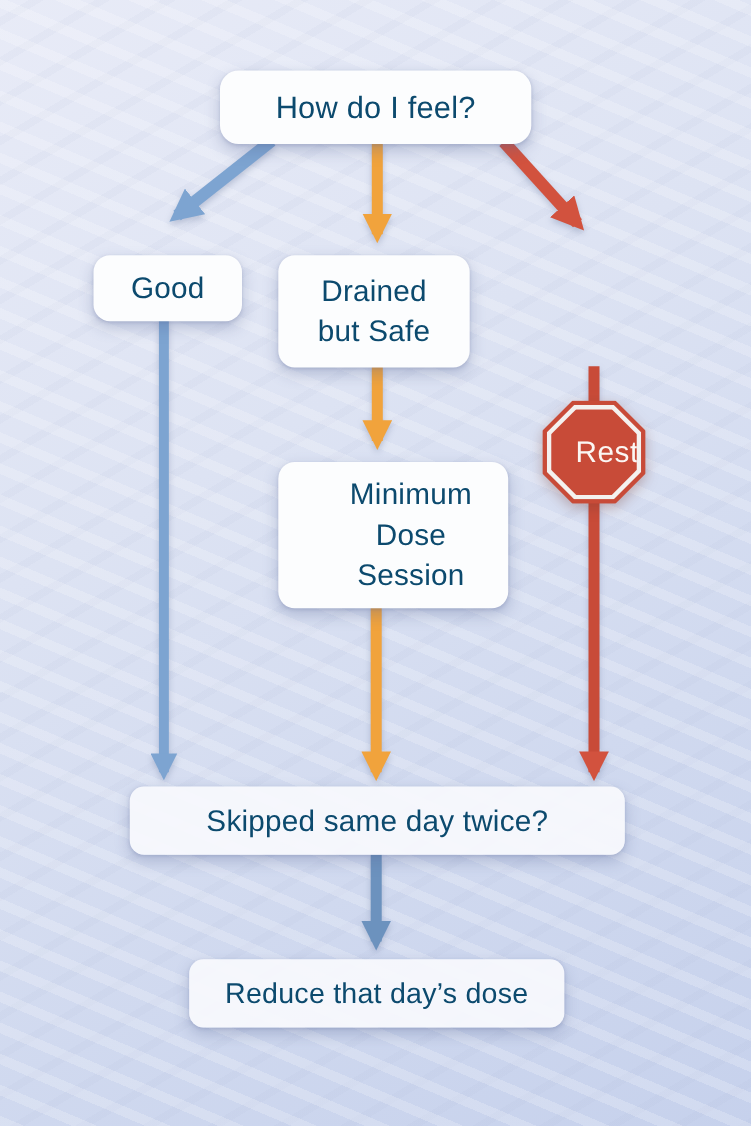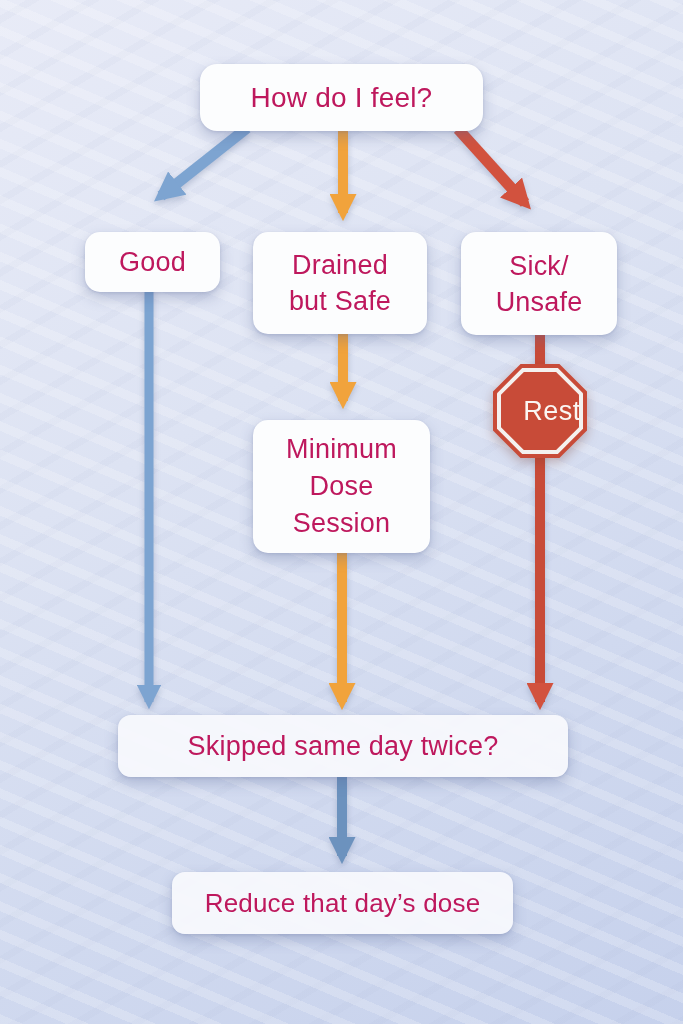--- a/index.html
+++ b/index.html
@@ -24,32 +24,32 @@
   }
   .arrow-layer{
     position:absolute;left:0;top:0;
     filter:drop-shadow(0 3px 3px rgba(84,98,140,.30));
   }
   .node{
     position:absolute;
     background:#fcfdfe;
     border-radius:15px;
     box-shadow:0 6px 14px rgba(88,102,150,.32),0 1px 3px rgba(88,102,150,.18);
-    color:#be185d;
+    color:#0c4a6e;
     display:flex;align-items:center;justify-content:center;
     text-align:center;
     white-space:pre-line;
     letter-spacing:.2px;
   }
   .node.translucent{background:rgba(247,249,253,.93);}
   .n-root   {left:200px;top:64px; width:283px;height:67px; font-size:28px;border-radius:17px;}
   .n-good   {left:85px; top:232px;width:135px;height:60px; font-size:27px;}
   .n-drained{left:253px;top:232px;width:174px;height:102px;font-size:27px;line-height:36px;}
   .n-sick   {left:461px;top:232px;width:156px;height:103px;font-size:27px;line-height:36px;}
-  .n-min    {left:253px;top:420px;width:177px;height:133px;font-size:27px;line-height:37px;}
+  .n-min    {left:253px;top:420px;width:177px;height:133px;font-size:27px;line-height:37px;padding-left:32px;}
   .n-skip   {left:118px;top:715px;width:450px;height:62px; font-size:27px;border-radius:13px;}
   .n-reduce {left:172px;top:872px;width:341px;height:62px; font-size:26px;border-radius:13px;}
   
   .oct{clip-path:polygon(29.3% 0,70.7% 0,100% 29.3%,100% 70.7%,70.7% 100%,29.3% 100%,0 70.7%,0 29.3%);padding-left:24px;}
   .sign-wrap{
     position:absolute;left:493px;top:364px;width:94px;height:94px;
     filter:drop-shadow(0 4px 6px rgba(120,60,50,.35));
   }
   .sign-outer{position:absolute;inset:0;background:#c84b38;}
   .sign-ring {position:absolute;inset:4px;background:#f4f1ef;}
@@ -97,22 +97,20 @@
     <line x1="342" y1="777" x2="342" y2="856" stroke-width="10" marker-end="url(#mBlueDark)" stroke="#6c92be"></line>
   </svg>
 
   <div class="node n-root">How do I feel?</div>
 
   <div class="node n-drained">Drained
 but Safe</div>
 
   <div class="node n-good">Good</div>
 
-  <div class="node n-sick">Sick/
-Unsafe</div>
 
   <div class="node n-min">Minimum
 Dose
 Session</div>
 
   <div class="sign-wrap">
     <div class="sign-outer oct"></div>
     <div class="sign-ring oct"></div>
     <div class="sign-inner oct">Rest</div>
   </div>

